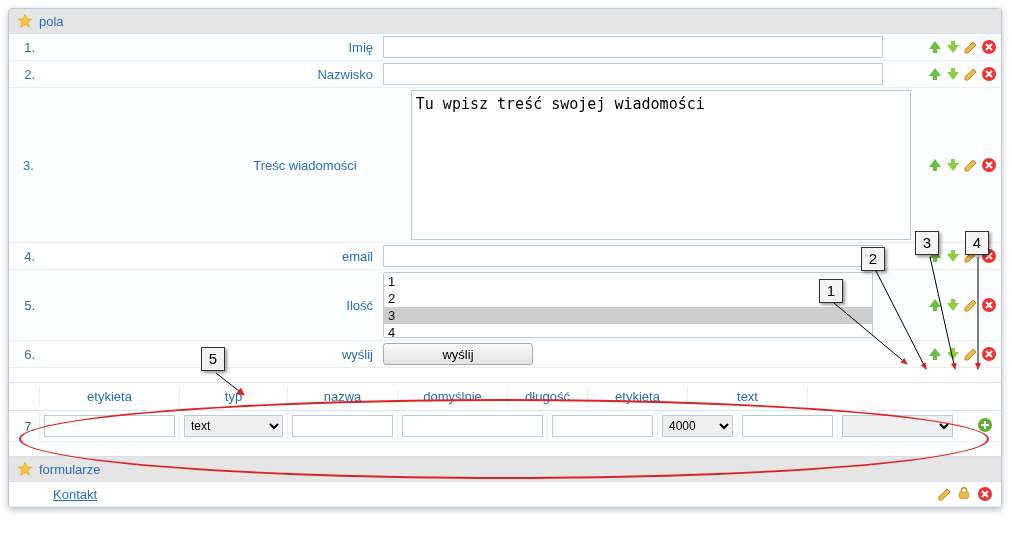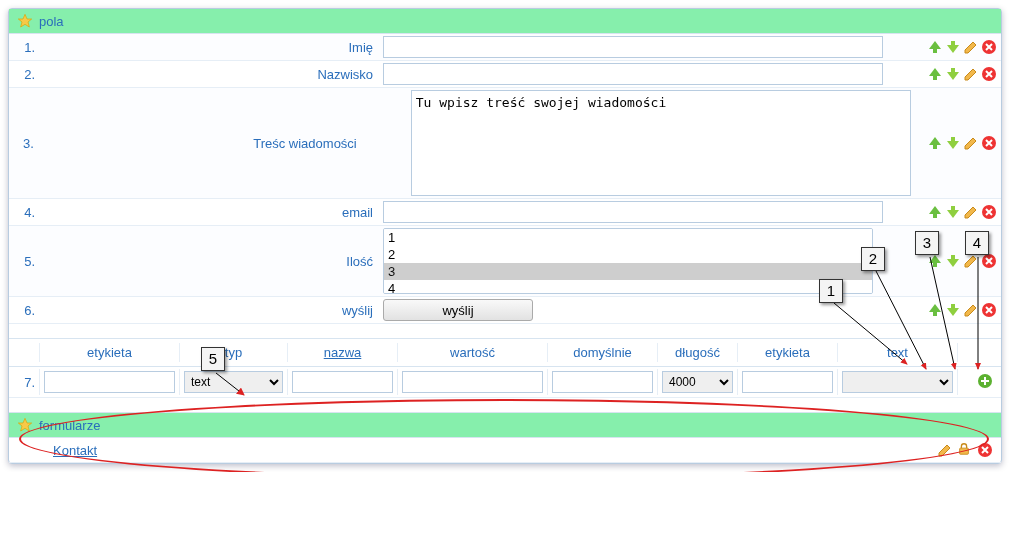--- a/index.html
+++ b/index.html
@@ -11,21 +11,21 @@
     width: 1012px;
   }
   .panel {
     border: 1px solid #b8cce0;
     border-radius: 4px;
     box-shadow: 0 2px 6px rgba(0,0,50,0.25);
     background: #fff;
     width: 994px;
   }
   .section-header {
-    background: #86efac;
+    background: #e5e5e5;
     border-top: 1px solid #d7e4f0;
     border-bottom: 1px solid #d7e4f0;
     padding: 4px 8px;
     display: flex;
     align-items: center;
     gap: 6px;
     color: #2a6ebb;
   }
   .section-header.first { border-top: none; }
   .star-icon {
@@ -69,24 +69,24 @@
   }
   input.textfield {
     width: 500px;
     height: 22px;
     border: 1px solid #b8cce0;
     padding: 2px 4px;
     font-size: 13px;
   }
   textarea.textarea {
     width: 500px;
-    height: 106px;
+    height: 150px;
     border: 1px solid #b8cce0;
     padding: 4px;
-    font-size: 13px;
+    font-size: 15px;
     resize: none;
     margin-left: 44px;
   }
   select.listbox {
     width: 490px;
     height: 66px;
     border: 1px solid #b8cce0;
     font-size: 13px;
   }
   select.listbox option { padding: 1px 4px; }
@@ -339,21 +339,20 @@
     </div>
   </div>
 
   <div style="height:14px; background:#fff;"></div>
 
   <div class="cols-header">
     <div class="c-num"></div>
     <div class="c-et">etykieta</div>
     <div class="c-typ">typ</div>
     <div class="c-naz">nazwa</div>
-    <div class="c-war">wartość</div>
     <div class="c-dom">domyślnie</div>
     <div class="c-dl">długość</div>
     <div class="c-wz">etykieta</div>
     <div class="c-op">text</div>
     <div class="c-act"></div>
   </div>
 
   <div class="new-row">
     <div class="c-num" style="color:#2a6ebb;justify-content:flex-end;">7.</div>
     <div class="c-et">

